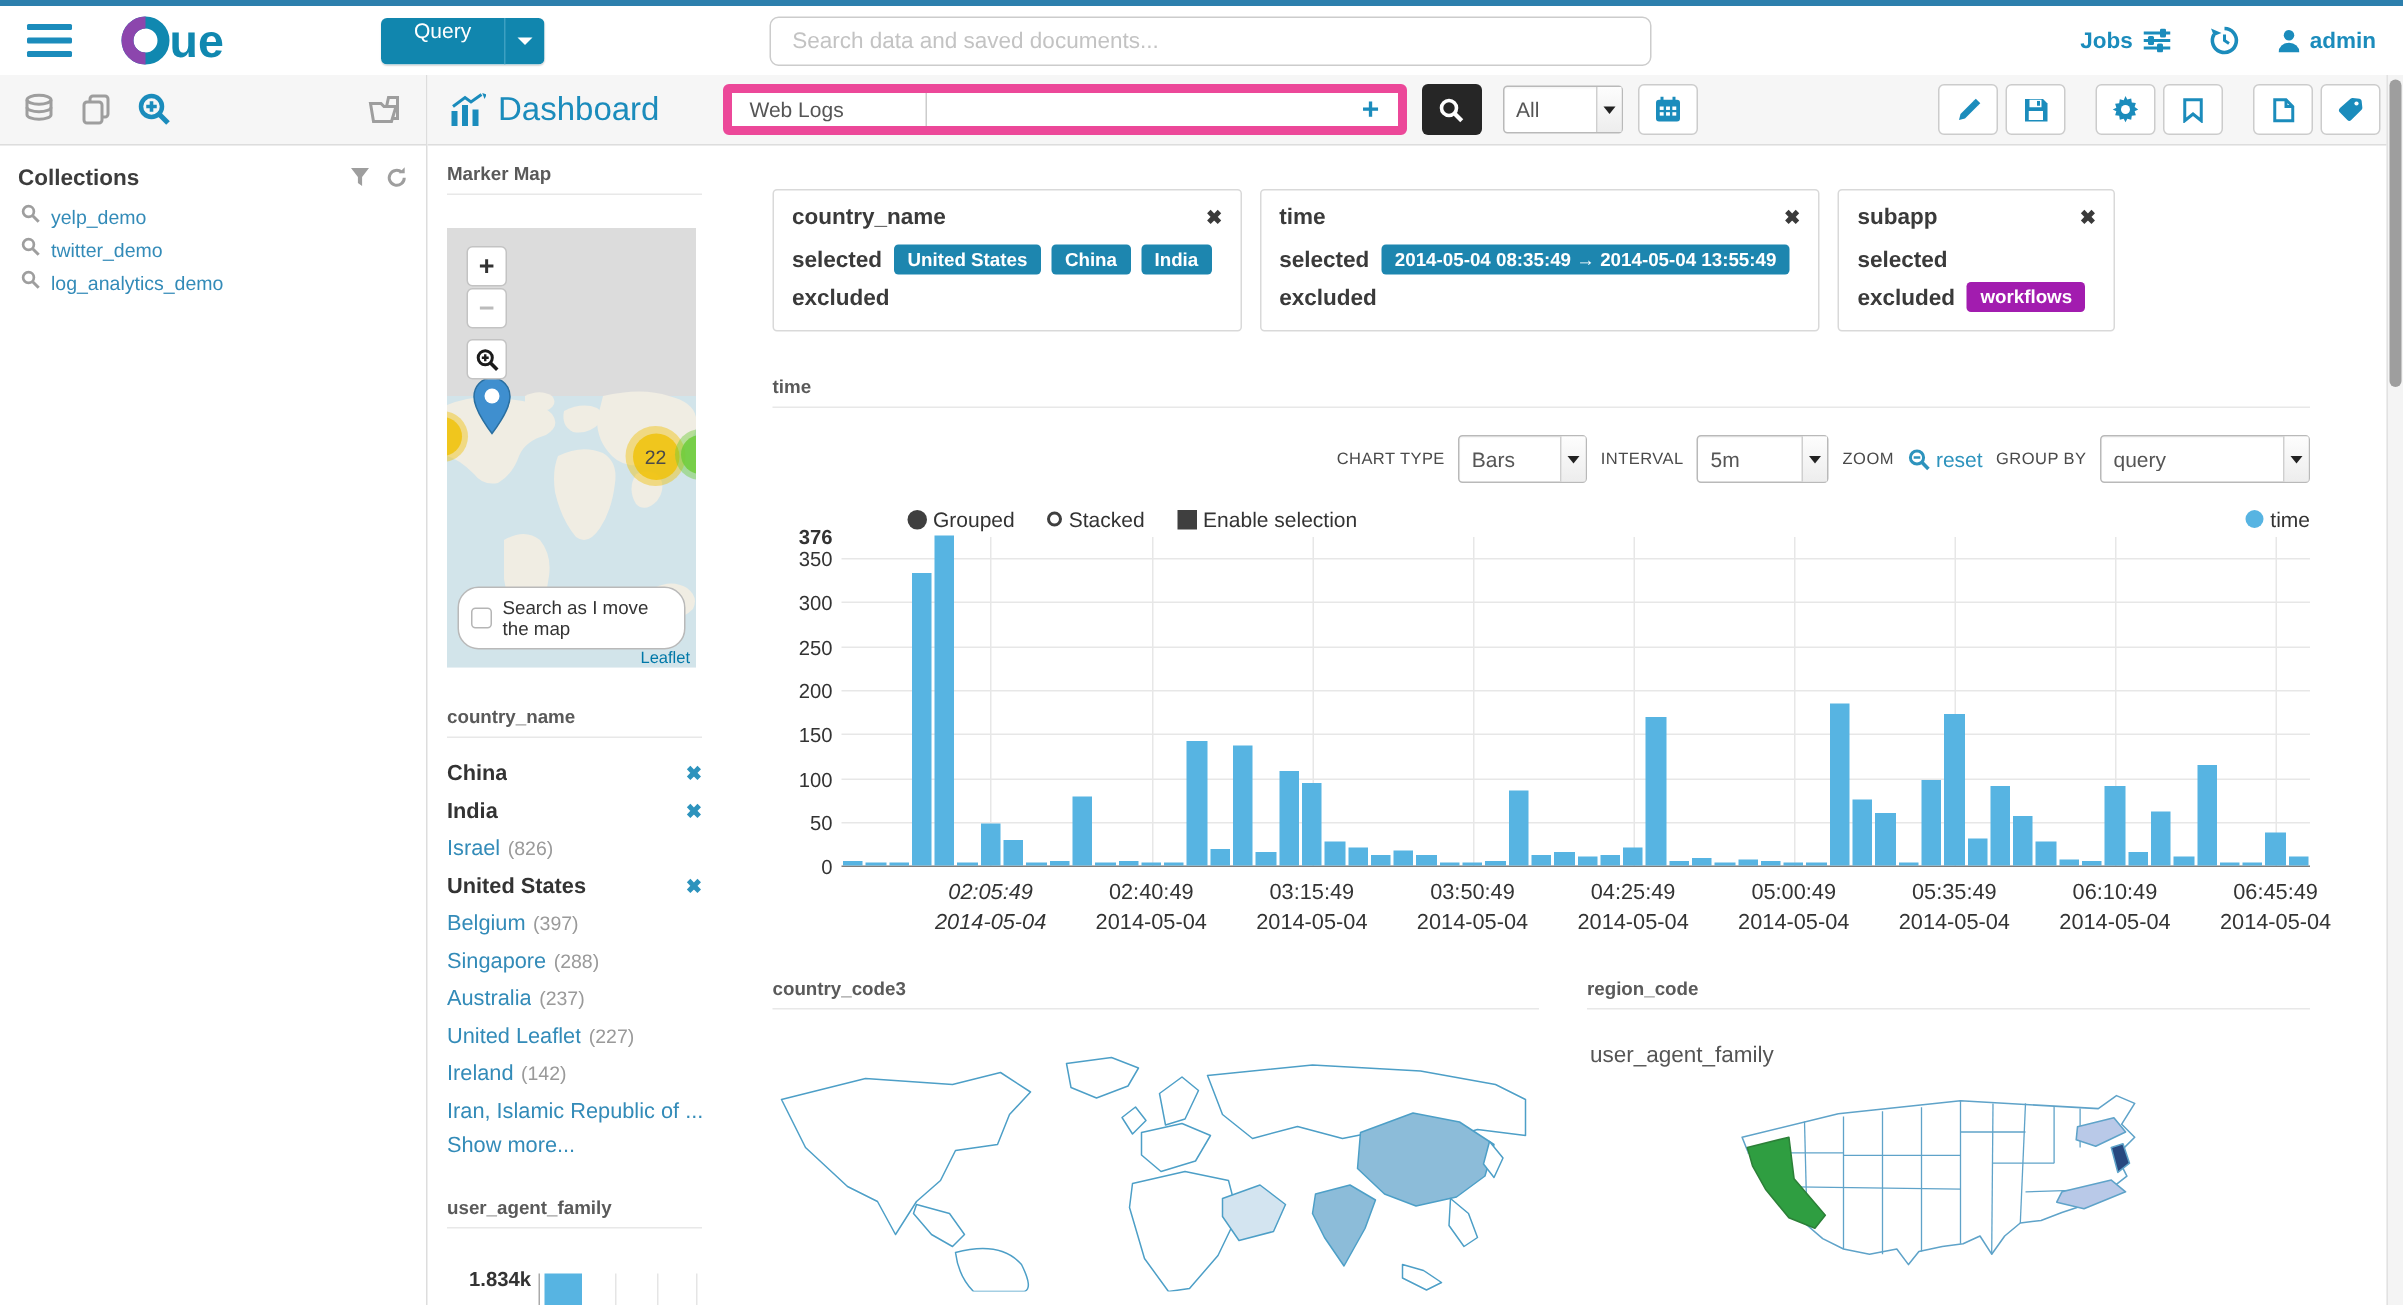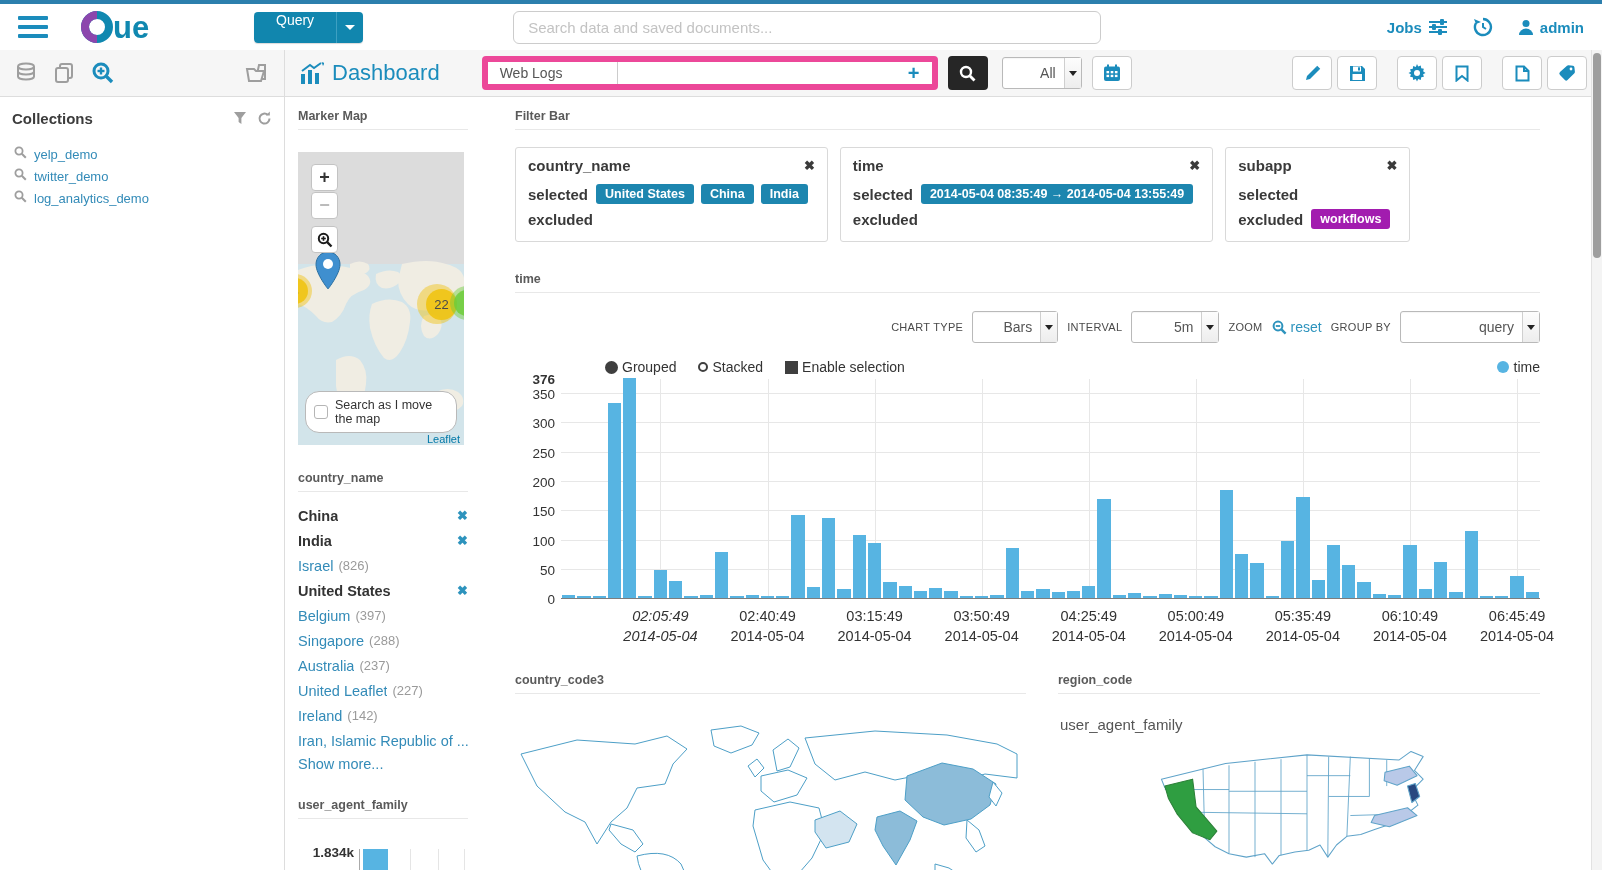--- a/index.html
+++ b/index.html
@@ -22,34 +22,34 @@
   .nav-link { display:flex; align-items:center; gap:7px; color:#1b8cbc; font-weight:bold; font-size:15px; cursor:pointer; }
   .nav-icon svg { display:block; }
 
   
   .workspace { display:flex; height:820px; }
   .sidebar { width:285px; border-right:1px solid #ddd; background:#fff; flex:none; }
   .sidebar-tools { height:47px; background:#f6f6f6; border-bottom:1px solid #ddd; display:flex; align-items:center; padding:0 15px; gap:16px; }
   .sidebar-tools .spacer { flex:1; }
   .tool-icon { cursor:pointer; display:flex; }
   .collections { padding:13px 12px 0 12px; }
-  .collections-head { display:flex; align-items:center; margin-bottom:16px; }
+  .collections-head { display:flex; align-items:center; margin-bottom:6px; }
   .collections-head .title { font-weight:bold; font-size:15px; color:#3c3c3c; }
   .collections-head .icons { margin-left:auto; display:flex; gap:10px; }
   .coll-item { display:flex; align-items:center; gap:7px; padding:3px 2px; font-size:13px; color:#338bb8; cursor:pointer; }
 
   .main { flex:1; display:flex; flex-direction:column; min-width:0; }
   .main-toolbar { height:47px; background:#f6f6f6; border-bottom:1px solid #ddd; display:flex; align-items:center; padding:0 15px; flex:none; }
   .dash-title { display:flex; align-items:center; gap:8px; color:#1b8cbc; font-size:22px; margin-right:42px; }
   .qgroup { display:flex; height:34px; border:6px solid #ec4899; border-radius:4px; background:#fff; overflow:hidden; }
   .qgroup .src { display:flex; align-items:center; padding:0 34px 0 12px; font-size:14px; color:#555; border-right:1px solid #ccc; min-width:130px; cursor:pointer; }
   .qgroup input { border:none; outline:none; width:278px; font-size:14px; padding:0 10px; font-family:"Liberation Sans",sans-serif; }
   .qgroup .plus { width:36px; display:flex; align-items:center; justify-content:center; color:#1b8cbc; font-size:20px; font-weight:bold; cursor:pointer; }
   .search-btn { width:40px; height:34px; background:#262626; border-radius:4px; margin-left:10px; display:flex; align-items:center; justify-content:center; cursor:pointer; }
-  .ui-select { display:inline-flex; align-items:center; background:#fff; border:1px solid #b9b9b9; border-radius:3px; height:32px; font-size:14px; color:#555; cursor:pointer; box-shadow:inset 0 1px 1px rgba(0,0,0,.04);text-align:right; }
+  .ui-select { display:inline-flex; align-items:center; background:#fff; border:1px solid #b9b9b9; border-radius:3px; height:32px; font-size:14px; color:#555; cursor:pointer; box-shadow:inset 0 1px 1px rgba(0,0,0,.04); }
   .ui-select .txt { padding:0 8px; flex:1; white-space:nowrap; overflow:hidden; }
   .ui-select .caret-box { width:17px; align-self:stretch; display:flex; align-items:center; justify-content:center; border-left:1px solid #cfcfcf; background:linear-gradient(#fdfdfd,#ededed); }
   .ui-select .caret-box i { width:0; height:0; border-left:4px solid transparent; border-right:4px solid transparent; border-top:5px solid #222; }
   .scope-select { width:80px; margin-left:14px; }
   .icon-btn { width:40px; height:34px; background:#fff; border:1px solid #ccc; border-radius:4px; display:flex; align-items:center; justify-content:center; cursor:pointer; }
   .cal-btn { margin-left:10px; }
   .tb-actions { margin-left:auto; display:flex; align-items:center; gap:5px; }
   .tb-actions .gap { width:10px; }
 
   .content { flex:1; display:flex; padding:12px 14px 0 13px; gap:47px; overflow:hidden; }
@@ -405,21 +405,21 @@
           </div>
 
           <svg style="position:absolute;left:15px;top:99px;z-index:4;" width="30" height="40" viewBox="0 0 30 40">
             <path d="M15,1 C8,1 3,6.5 3,13.5 C3,23 15,38 15,38 S27,23 27,13.5 C27,6.5 22,1 15,1 z" fill="#3f8fcf" stroke="#2a6fa0"></path>
             <circle cx="15" cy="13" r="5" fill="#fff"></circle>
           </svg>
 
           <div class="cluster yellow" style="left:-20px; top:122px; width:34px; height:34px;">
               <div class="inner" style="width:26px;height:26px;">5</div>
             </div>
-          <div class="cluster yellow" style="left:119px; top:132px; width:40px; height:40px;justify-content:flex-end;">
+          <div class="cluster yellow" style="left:119px; top:132px; width:40px; height:40px;">
               <div class="inner" style="width:31px;height:31px;">22</div>
             </div>
           <div class="cluster green" style="left:152px; top:134px; width:34px; height:34px;">
               <div class="inner" style="width:26px;height:26px;">2</div>
             </div>
 
           <label class="map-check">
             <span class="cb"></span>
             <span>Search as I move the map</span>
           </label>
@@ -480,21 +480,20 @@
             <div class="ua-axis"></div>
             <div class="ua-grid" style="left:112px;"></div>
             <div class="ua-grid" style="left:140px;"></div>
             <div class="ua-grid" style="left:166px;"></div>
             <div class="ua-bar"></div>
           </div>
         </div>
       </div>
 
       <div class="col-main">
-        <div class="w-head">Filter Bar</div>
         <div class="fcards">
             <div class="fcard">
               <div class="fcard-head">
                 <span>country_name</span>
                 <span class="fc-close">✖</span>
               </div>
               <div class="fc-row">
                 <span class="lbl">selected</span>
                 <span class="badge blue">United States</span>
                 <span class="badge blue">China</span>

